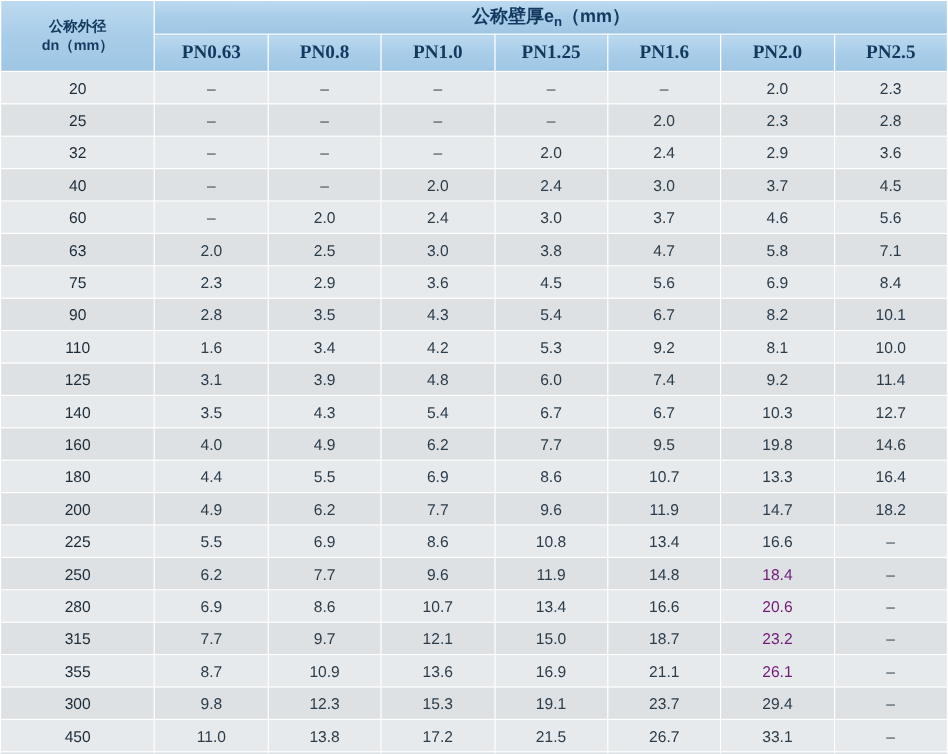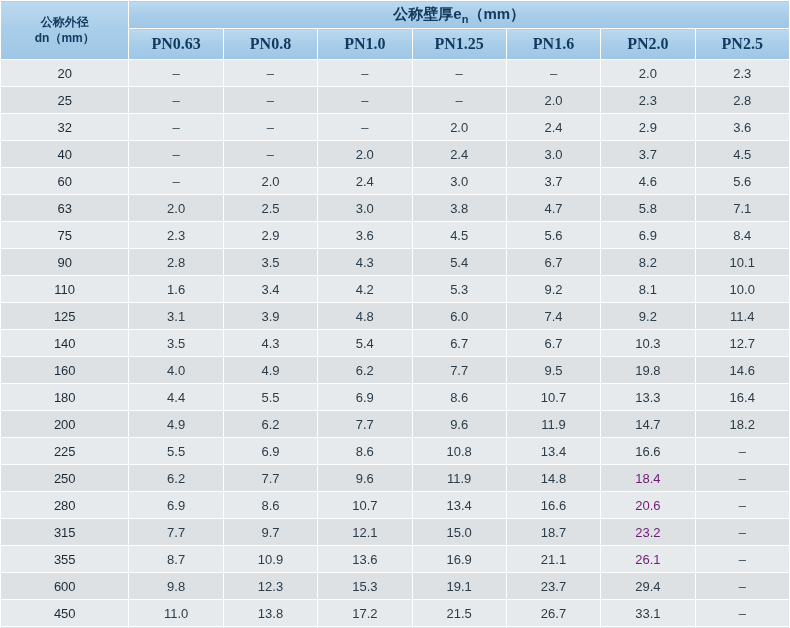--- a/index.html
+++ b/index.html
@@ -292,21 +292,21 @@
           <td class="dncell">355</td>
           <td class="">8.7</td>
           <td class="">10.9</td>
           <td class="">13.6</td>
           <td class="">16.9</td>
           <td class="">21.1</td>
           <td class="faded">26.1</td>
           <td class="dash">–</td>
         </tr>
         <tr class="even">
-          <td class="dncell">600</td>
+          <td class="dncell">300</td>
           <td class="">9.8</td>
           <td class="">12.3</td>
           <td class="">15.3</td>
           <td class="">19.1</td>
           <td class="">23.7</td>
           <td class="">29.4</td>
           <td class="dash">–</td>
         </tr>
         <tr class="odd">
           <td class="dncell">450</td>

